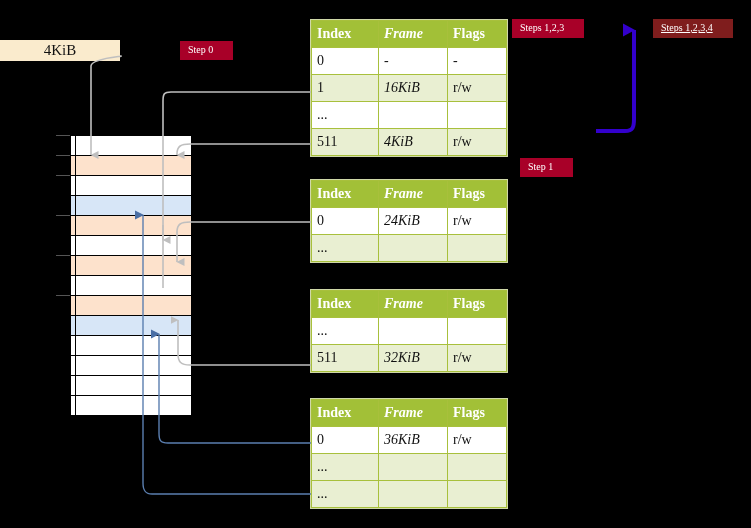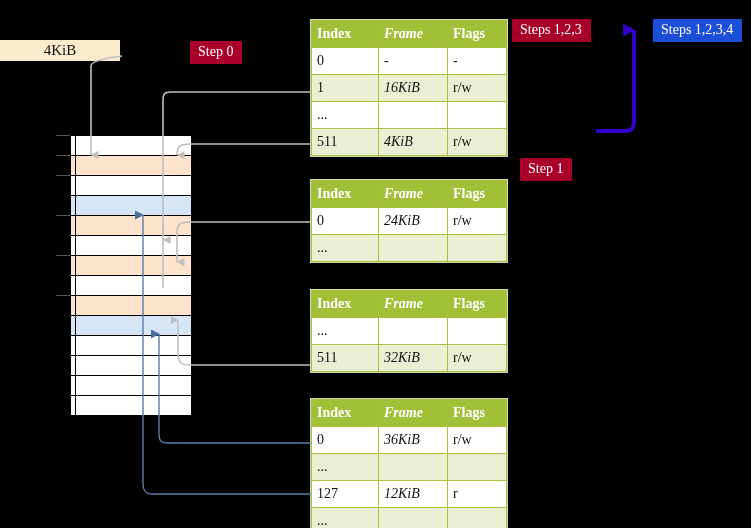--- a/index.html
+++ b/index.html
@@ -1,24 +1,24 @@
 <!DOCTYPE html>
 <html><head>
 <meta charset="utf-8">
 <style>
   html,body{margin:0;padding:0;background:#000;}
   body{width:751px;height:528px;position:relative;overflow:hidden;
        font-family:"Liberation Serif", serif;}
   .stage{position:absolute;left:0;top:0;width:751px;height:528px;}
 
   
-  .badge{position:absolute;color:#fff;font-size:14px;line-height:1;
-         padding:4px 9px 5px 8px;white-space:nowrap;}
+  .badge{position:absolute;color:#fff;font-size:10px;line-height:1;
+         padding:4px 20px 5px 8px;white-space:nowrap;}
   .badge-crimson{background:#A80028;}
-  .badge-violet{background:#1d4ed8;}
+  .badge-violet{background:#7f1d1d;text-decoration:underline;}
   .tag-cream{position:absolute;background:#FAEBCD;color:#111;font-size:15px;
              text-align:center;line-height:21px;white-space:nowrap;}
 
   
   .ptable{position:absolute;border-collapse:collapse;background:#fff;
           box-shadow:0 0 0 1px #cfd8a8;}
   .ptable td,.ptable th{border:1px solid #A8C03C;font-size:14px;
           padding:3px 5px;height:20px;vertical-align:middle;
           font-family:"Liberation Serif", serif;font-weight:normal;
           color:#111;text-align:left;}
@@ -47,21 +47,21 @@
 </style>
 </head>
 <body>
 
 <div class="stage">
 
   <div class="tag-cream" style="left:0px;top:40px;width:120px;height:21px;">
     <span>4KiB</span>
   </div>
 
-  <div class="badge badge-crimson" style="left:190px;top:41px;">
+  <div class="badge badge-crimson" style="left:180px;top:41px;">
     <span>Step 0</span>
   </div>
 
   <div class="badge badge-crimson" style="left:512px;top:19px;">
     <span>Steps 1,2,3</span>
   </div>
 
   <div class="badge badge-violet" style="left:653px;top:19px;">
     <span>Steps 1,2,3,4</span>
   </div>
@@ -182,25 +182,20 @@
           <tr>
             <td class="c-index">0</td>
             <td class="c-frame">36KiB</td>
             <td class="c-flags">r/w</td>
           </tr>
           <tr class="alt">
             <td class="c-index">...</td>
             <td class="c-frame"></td>
             <td class="c-flags"></td>
           </tr>
-          <tr>
-            <td class="c-index">127</td>
-            <td class="c-frame">12KiB</td>
-            <td class="c-flags">r</td>
-          </tr>
           <tr class="alt">
             <td class="c-index">...</td>
             <td class="c-frame"></td>
             <td class="c-flags"></td>
           </tr>
         </tbody>
       </table>
     </div>
 
   <svg class="overlay" viewBox="0 0 751 528">

